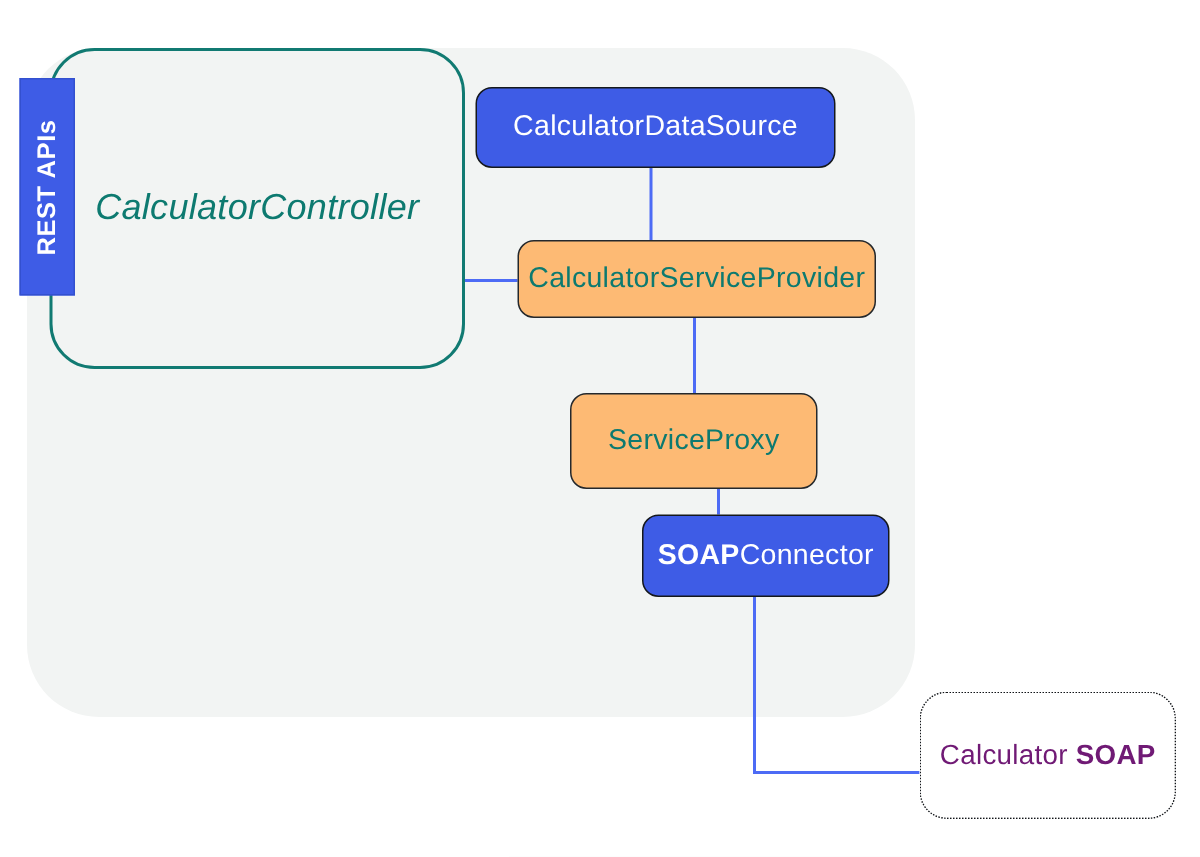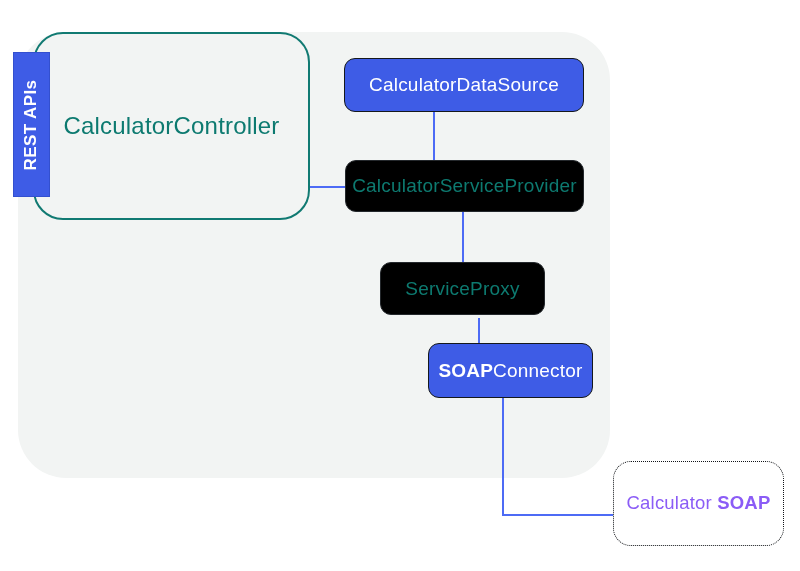--- a/index.html
+++ b/index.html
@@ -12,35 +12,35 @@
   }
 
   .node{
     position:absolute;display:flex;align-items:center;justify-content:center;
     box-sizing:border-box;font-size:19px;letter-spacing:.2px;
   }
   .node-blue{
     background:#3e5ce6;color:#ffffff;border:1px solid #15181c;border-radius:11px;
   }
   .node-light{
-    background:#000000;color:#0d7a70;border:1px solid #24282c;border-radius:11px;
+    background:#fdba74;color:#0d7a70;border:1px solid #24282c;border-radius:11px;
   }
   .node-controller{
-    left:33px;top:32px;width:277px;height:188px;
+    left:33px;top:32px;width:277px;height:214px;
     background:#f2f4f3;border:2px solid #117a72;border-radius:30px;
-    color:#0d7a70;font-size:24px;
+    color:#0d7a70;font-size:24px;font-style:italic;
   }
-  .node-datasource{left:344px;top:58px;width:240px;height:54px;align-items:center;}
+  .node-datasource{left:317px;top:58px;width:240px;height:54px;align-items:center;}
   .node-provider{left:345px;top:160px;width:239px;height:52px;}
-  .node-proxy{left:380px;top:262px;width:165px;height:53px;}
+  .node-proxy{left:380px;top:262px;width:165px;height:64px;}
   .node-connector{left:408px;top:343px;width:165px;height:55px;margin-left:20px;}
   .node-soapws{
     left:613px;top:461px;width:171px;height:85px;
     background:#ffffff;border:1.5px dotted #111418;border-radius:18px;
-    color:#8b5cf6;font-size:18.5px;text-align:center;line-height:1.45;
+    color:#701a75;font-size:18.5px;text-align:center;line-height:1.45;
   }
   .rest-tab{
     position:absolute;left:13px;top:52px;width:37px;height:145px;
     background:#3e5ce6;border:1px solid #3350cf;box-sizing:border-box;
     display:flex;align-items:center;justify-content:center;z-index:5;
   }
   .rest-tab span{
     transform:rotate(-90deg);white-space:nowrap;color:#ffffff;
     font-size:17px;font-weight:600;letter-spacing:.4px;
   }

